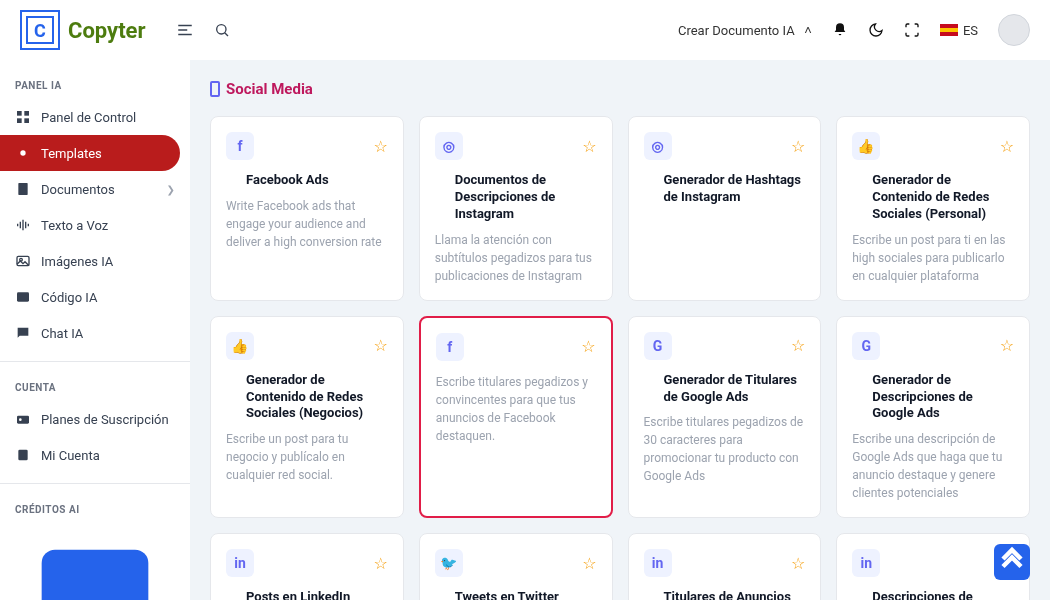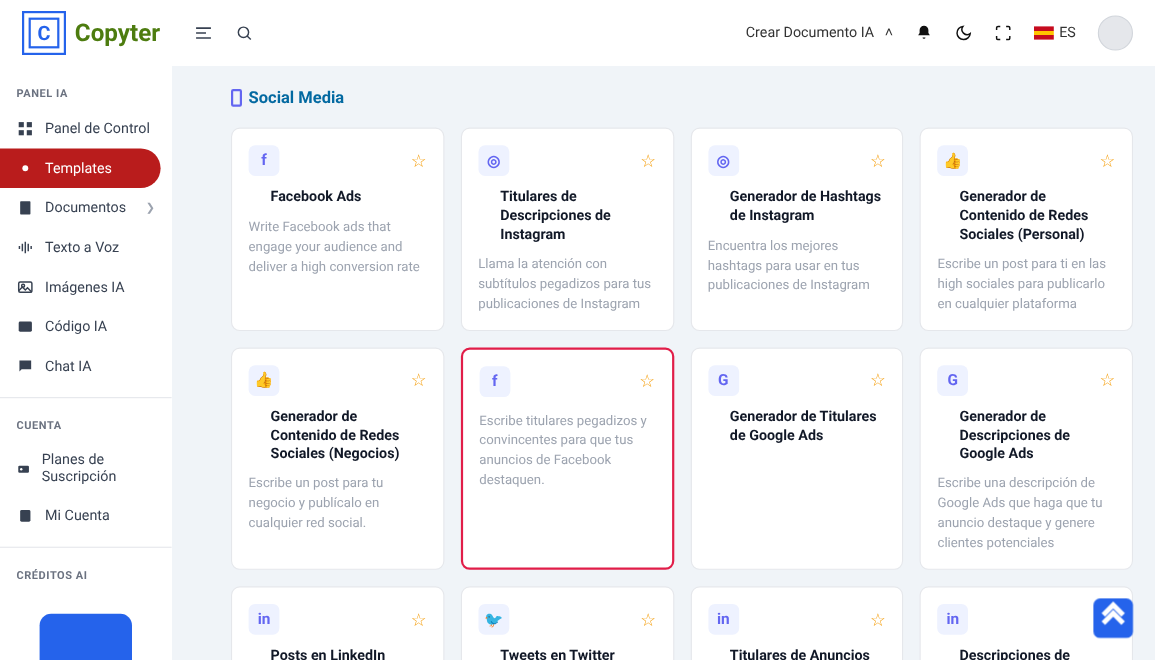--- a/index.html
+++ b/index.html
@@ -10,37 +10,37 @@
 .logo-box { width: 40px; height: 40px; border: 2px solid #2563eb; display: flex; align-items: center; justify-content: center; }
 .logo-box-inner { width: 28px; height: 28px; border: 2px solid #2563eb; display: flex; align-items: center; justify-content: center; color: #2563eb; font-weight: bold; font-size: 18px; }
 .logo-text { color: #4d7c0f; font-weight: 700; font-size: 22px; text-align: center; }
 .topbar-left { margin-left: 30px; display: flex; gap: 20px; align-items: center; }
 .topbar-right { margin-left: auto; display: flex; align-items: center; gap: 20px; font-size: 13px; color: #333; }
 .icon-btn { cursor: pointer; display: flex; align-items: center; justify-content: center; }
 .lang { display: flex; align-items: center; gap: 5px; }
 .flag { width: 18px; height: 12px; display: inline-block; background: linear-gradient(to bottom, #c60b1e 33%, #ffc400 33%, #ffc400 66%, #c60b1e 66%); }
 .avatar { width: 32px; height: 32px; border-radius: 50%; background: #e5e7eb; border: 1px solid #d1d5db; }
 
-.sidebar { position: fixed; left: 0; top: 60px; bottom: 0; width: 156px; background: #fff; overflow-y: auto; padding: 10px 0; font-size: 13px; }
+.sidebar { position: fixed; left: 0; top: 60px; bottom: 0; width: 190px; background: #fff; overflow-y: auto; padding: 10px 0; font-size: 13px; }
 .section-label { padding: 10px 15px 8px; font-size: 10px; font-weight: 700; color: #6b7280; letter-spacing: 0.5px; }
 .nav-item { display: flex; align-items: center; gap: 10px; padding: 10px 15px; cursor: pointer; color: #374151; position: relative; }
 .nav-item.active { background: #b91c1c; color: #fff; border-radius: 0 20px 20px 0; margin-right: 10px; }
 .nav-icon { width: 16px; height: 16px; display: flex; align-items: center; justify-content: center; }
 .chevron { margin-left: auto; color: #9ca3af; font-size: 10px; }
 .divider { border: none; border-top: 1px solid #e5e7eb; margin: 10px 0; }
 .credits { padding: 10px 15px; font-size: 10px; color: #6b7280; }
 .credits .plan-line { margin-top: 8px; font-size: 10px; }
 .credits .plan-gratuita { color: #2563eb; font-weight: 700; }
 .credits .plan-actualizar { color: #f59e0b; font-weight: 700; }
 .credits .renov { margin-top: 6px; font-weight: 700; font-size: 9px; }
 .usage { padding: 0 15px; font-size: 11px; }
 .usage-row { display: flex; align-items: center; gap: 6px; color: #2563eb; margin-bottom: 3px; }
 
 .main { margin-left: 190px; margin-top: 60px; padding: 20px; height: calc(600px - 60px); overflow-y: auto; }
-.section-title { display: flex; align-items: center; gap: 6px; font-weight: 700; font-size: 15px; color: #0369a1; margin-bottom: 18px; }
+.section-title { display: flex; align-items: center; gap: 6px; font-weight: 700; font-size: 15px; color: #be185d; margin-bottom: 18px; }
 .phone-icon { width: 10px; height: 16px; border: 2px solid #6366f1; border-radius: 2px; }
 
 .grid { display: grid; grid-template-columns: repeat(4, 1fr); gap: 15px; }
 .card { background: #fff; border: 1px solid #e5e7eb; border-radius: 8px; padding: 15px; min-height: 150px; }
 .card.highlighted { border: 2px solid #e11d48; }
 .card-top { display: flex; justify-content: space-between; align-items: center; margin-bottom: 12px; }
 .card-icon { width: 28px; height: 28px; background: #eef2ff; border-radius: 6px; display: flex; align-items: center; justify-content: center; color: #6366f1; font-weight: bold; font-size: 14px; }
 .star { color: #f59e0b; font-size: 16px; cursor: pointer; }
 .card-title { font-weight: 700; font-size: 13px; color: #111827; margin-bottom: 8px; line-height: 1.3; padding-left: 20px; }
 .card-desc { font-size: 12px; color: #9ca3af; line-height: 1.5; }
@@ -217,30 +217,29 @@
       <span class="star">☆</span>
     </div>
     <div class="card-title">Facebook Ads</div>
     <div class="card-desc">Write Facebook ads that engage your audience and deliver a high conversion rate</div>
       </div>
       <div class="card">
     <div class="card-top">
       <div class="card-icon">◎</div>
       <span class="star">☆</span>
     </div>
-    <div class="card-title">Titulares de Descripciones de Instagram</div>
+    <div class="card-title">Documentos de Descripciones de Instagram</div>
     <div class="card-desc">Llama la atención con subtítulos pegadizos para tus publicaciones de Instagram</div>
       </div>
       <div class="card">
     <div class="card-top">
       <div class="card-icon">◎</div>
       <span class="star">☆</span>
     </div>
     <div class="card-title">Generador de Hashtags de Instagram</div>
-    <div class="card-desc">Encuentra los mejores hashtags para usar en tus publicaciones de Instagram</div>
       </div>
       <div class="card">
     <div class="card-top">
       <div class="card-icon">👍</div>
       <span class="star">☆</span>
     </div>
     <div class="card-title">Generador de Contenido de Redes Sociales (Personal)</div>
     <div class="card-desc">Escribe un post para ti en las high sociales para publicarlo en cualquier plataforma</div>
       </div>
       <div class="card">
@@ -257,20 +256,21 @@
       <span class="star">☆</span>
     </div>
     <div class="card-desc">Escribe titulares pegadizos y convincentes para que tus anuncios de Facebook destaquen.</div>
       </div>
       <div class="card">
     <div class="card-top">
       <div class="card-icon">G</div>
       <span class="star">☆</span>
     </div>
     <div class="card-title">Generador de Titulares de Google Ads</div>
+    <div class="card-desc">Escribe titulares pegadizos de 30 caracteres para promocionar tu producto con Google Ads</div>
       </div>
       <div class="card">
     <div class="card-top">
       <div class="card-icon">G</div>
       <span class="star">☆</span>
     </div>
     <div class="card-title">Generador de Descripciones de Google Ads</div>
     <div class="card-desc">Escribe una descripción de Google Ads que haga que tu anuncio destaque y genere clientes potenciales</div>
       </div>
       <div class="card">

